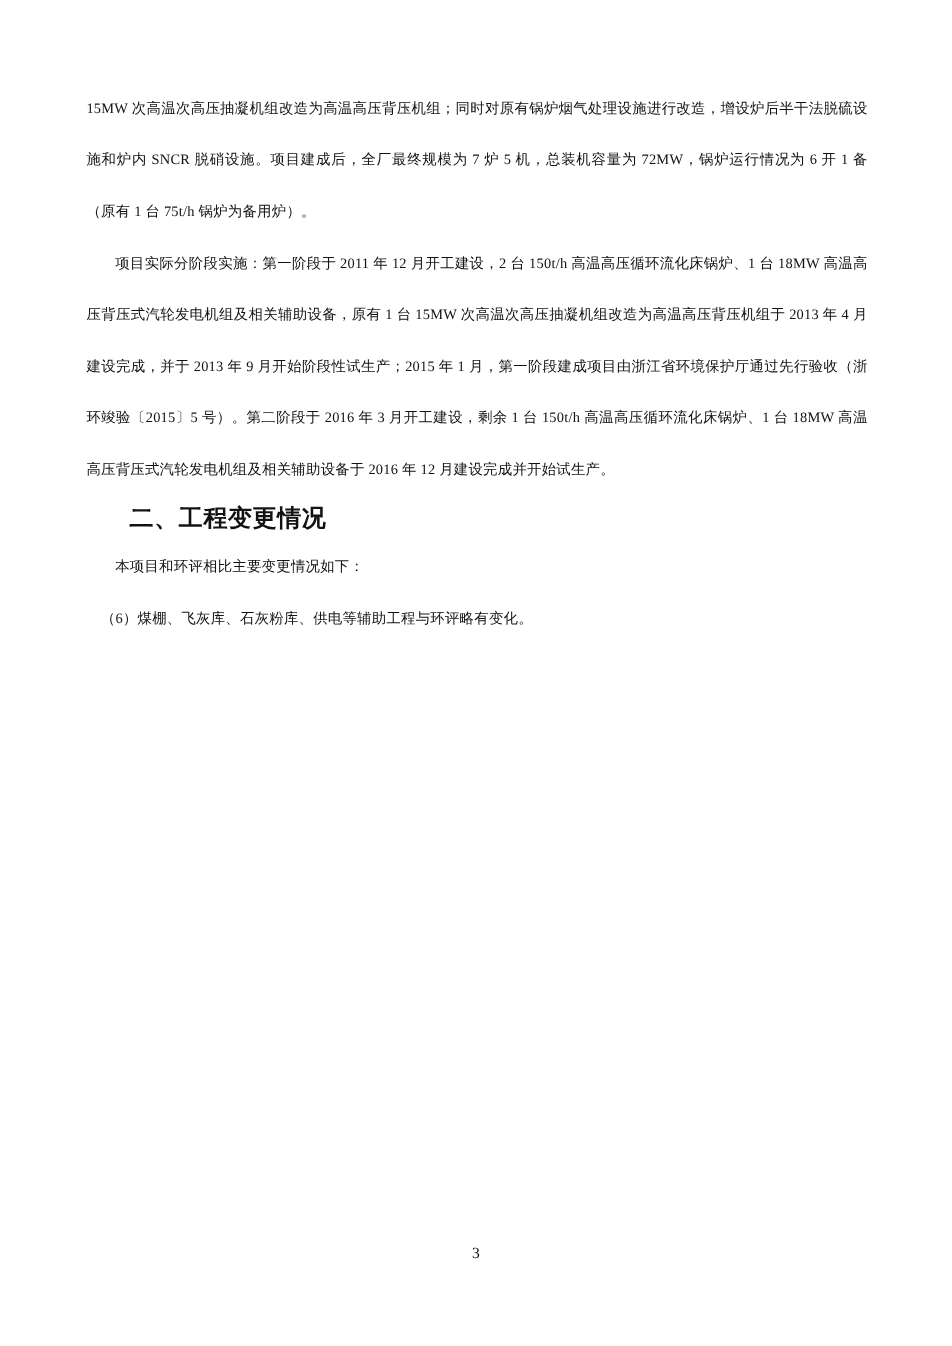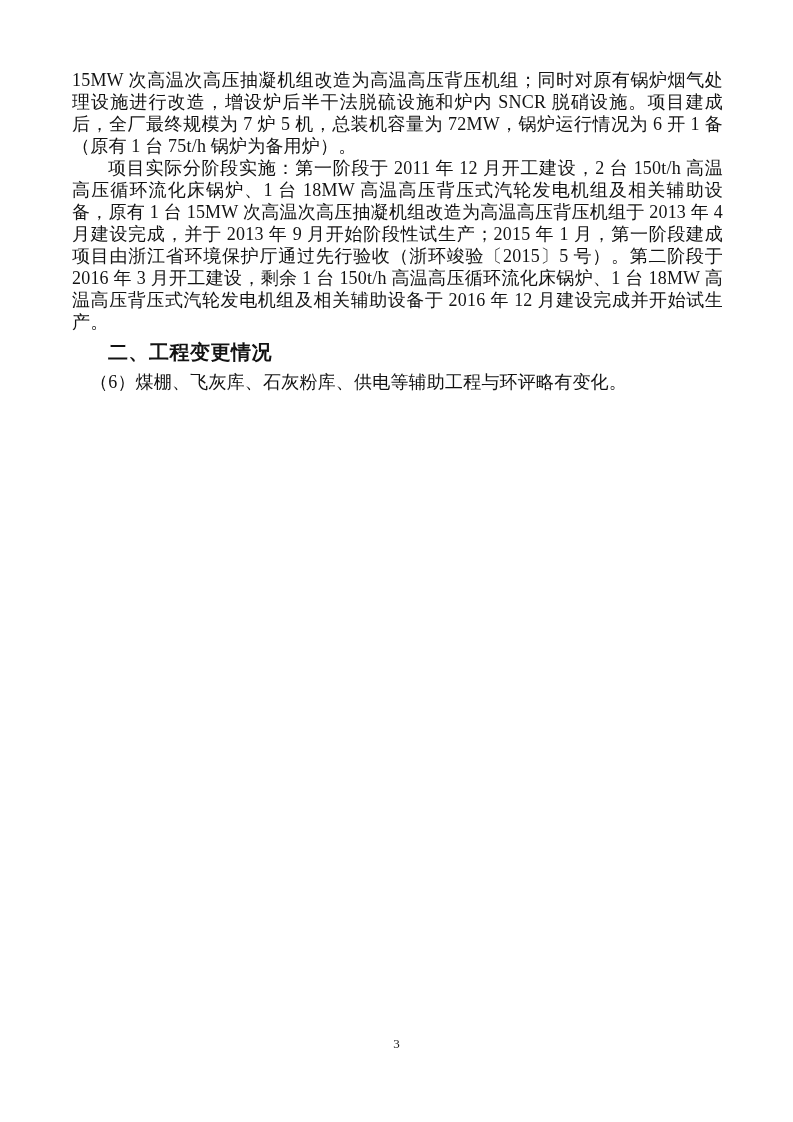--- a/index.html
+++ b/index.html
@@ -17,22 +17,22 @@
     overflow: hidden;
   }
   .content {
     position: absolute;
     left: 72px;
     top: 69px;
     width: 651px;
   }
   .para {
     margin: 0;
-    font-size: 18px;
-    line-height: 22px;
+    font-size: 12px;
+    line-height: 43px;
     text-align: justify;
     letter-spacing: 0.2px;
   }
   .para.indent {
     text-indent: 2em;
   }
   .para.indent-paren {
     text-indent: 1em;
   }
   .heading {
@@ -56,16 +56,17 @@
   }
 </style>
 </head>
 <body>
 
 <div class="page">
   <div class="content">
     <p class="para">15MW 次高温次高压抽凝机组改造为高温高压背压机组；同时对原有锅炉烟气处理设施进行改造，增设炉后半干法脱硫设施和炉内 SNCR 脱硝设施。项目建成后，全厂最终规模为 7 炉 5 机，总装机容量为 72MW，锅炉运行情况为 6 开 1 备（原有 1 台 75t/h 锅炉为备用炉）。</p>
     <p class="para indent">项目实际分阶段实施：第一阶段于 2011 年 12 月开工建设，2 台 150t/h 高温高压循环流化床锅炉、1 台 18MW 高温高压背压式汽轮发电机组及相关辅助设备，原有 1 台 15MW 次高温次高压抽凝机组改造为高温高压背压机组于 2013 年 4 月建设完成，并于 2013 年 9 月开始阶段性试生产；2015 年 1 月，第一阶段建成项目由浙江省环境保护厅通过先行验收（浙环竣验〔2015〕5 号）。第二阶段于 2016 年 3 月开工建设，剩余 1 台 150t/h 高温高压循环流化床锅炉、1 台 18MW 高温高压背压式汽轮发电机组及相关辅助设备于 2016 年 12 月建设完成并开始试生产。</p>
     <h2 class="heading">二、工程变更情况</h2>
+    <p class="para indent">本项目和环评相比主要变更情况如下：</p>
     <p class="para indent-paren">（6）煤棚、飞灰库、石灰粉库、供电等辅助工程与环评略有变化。</p>
   </div>
   <div class="page-number">3</div>
 </div>
 
 </body></html>

